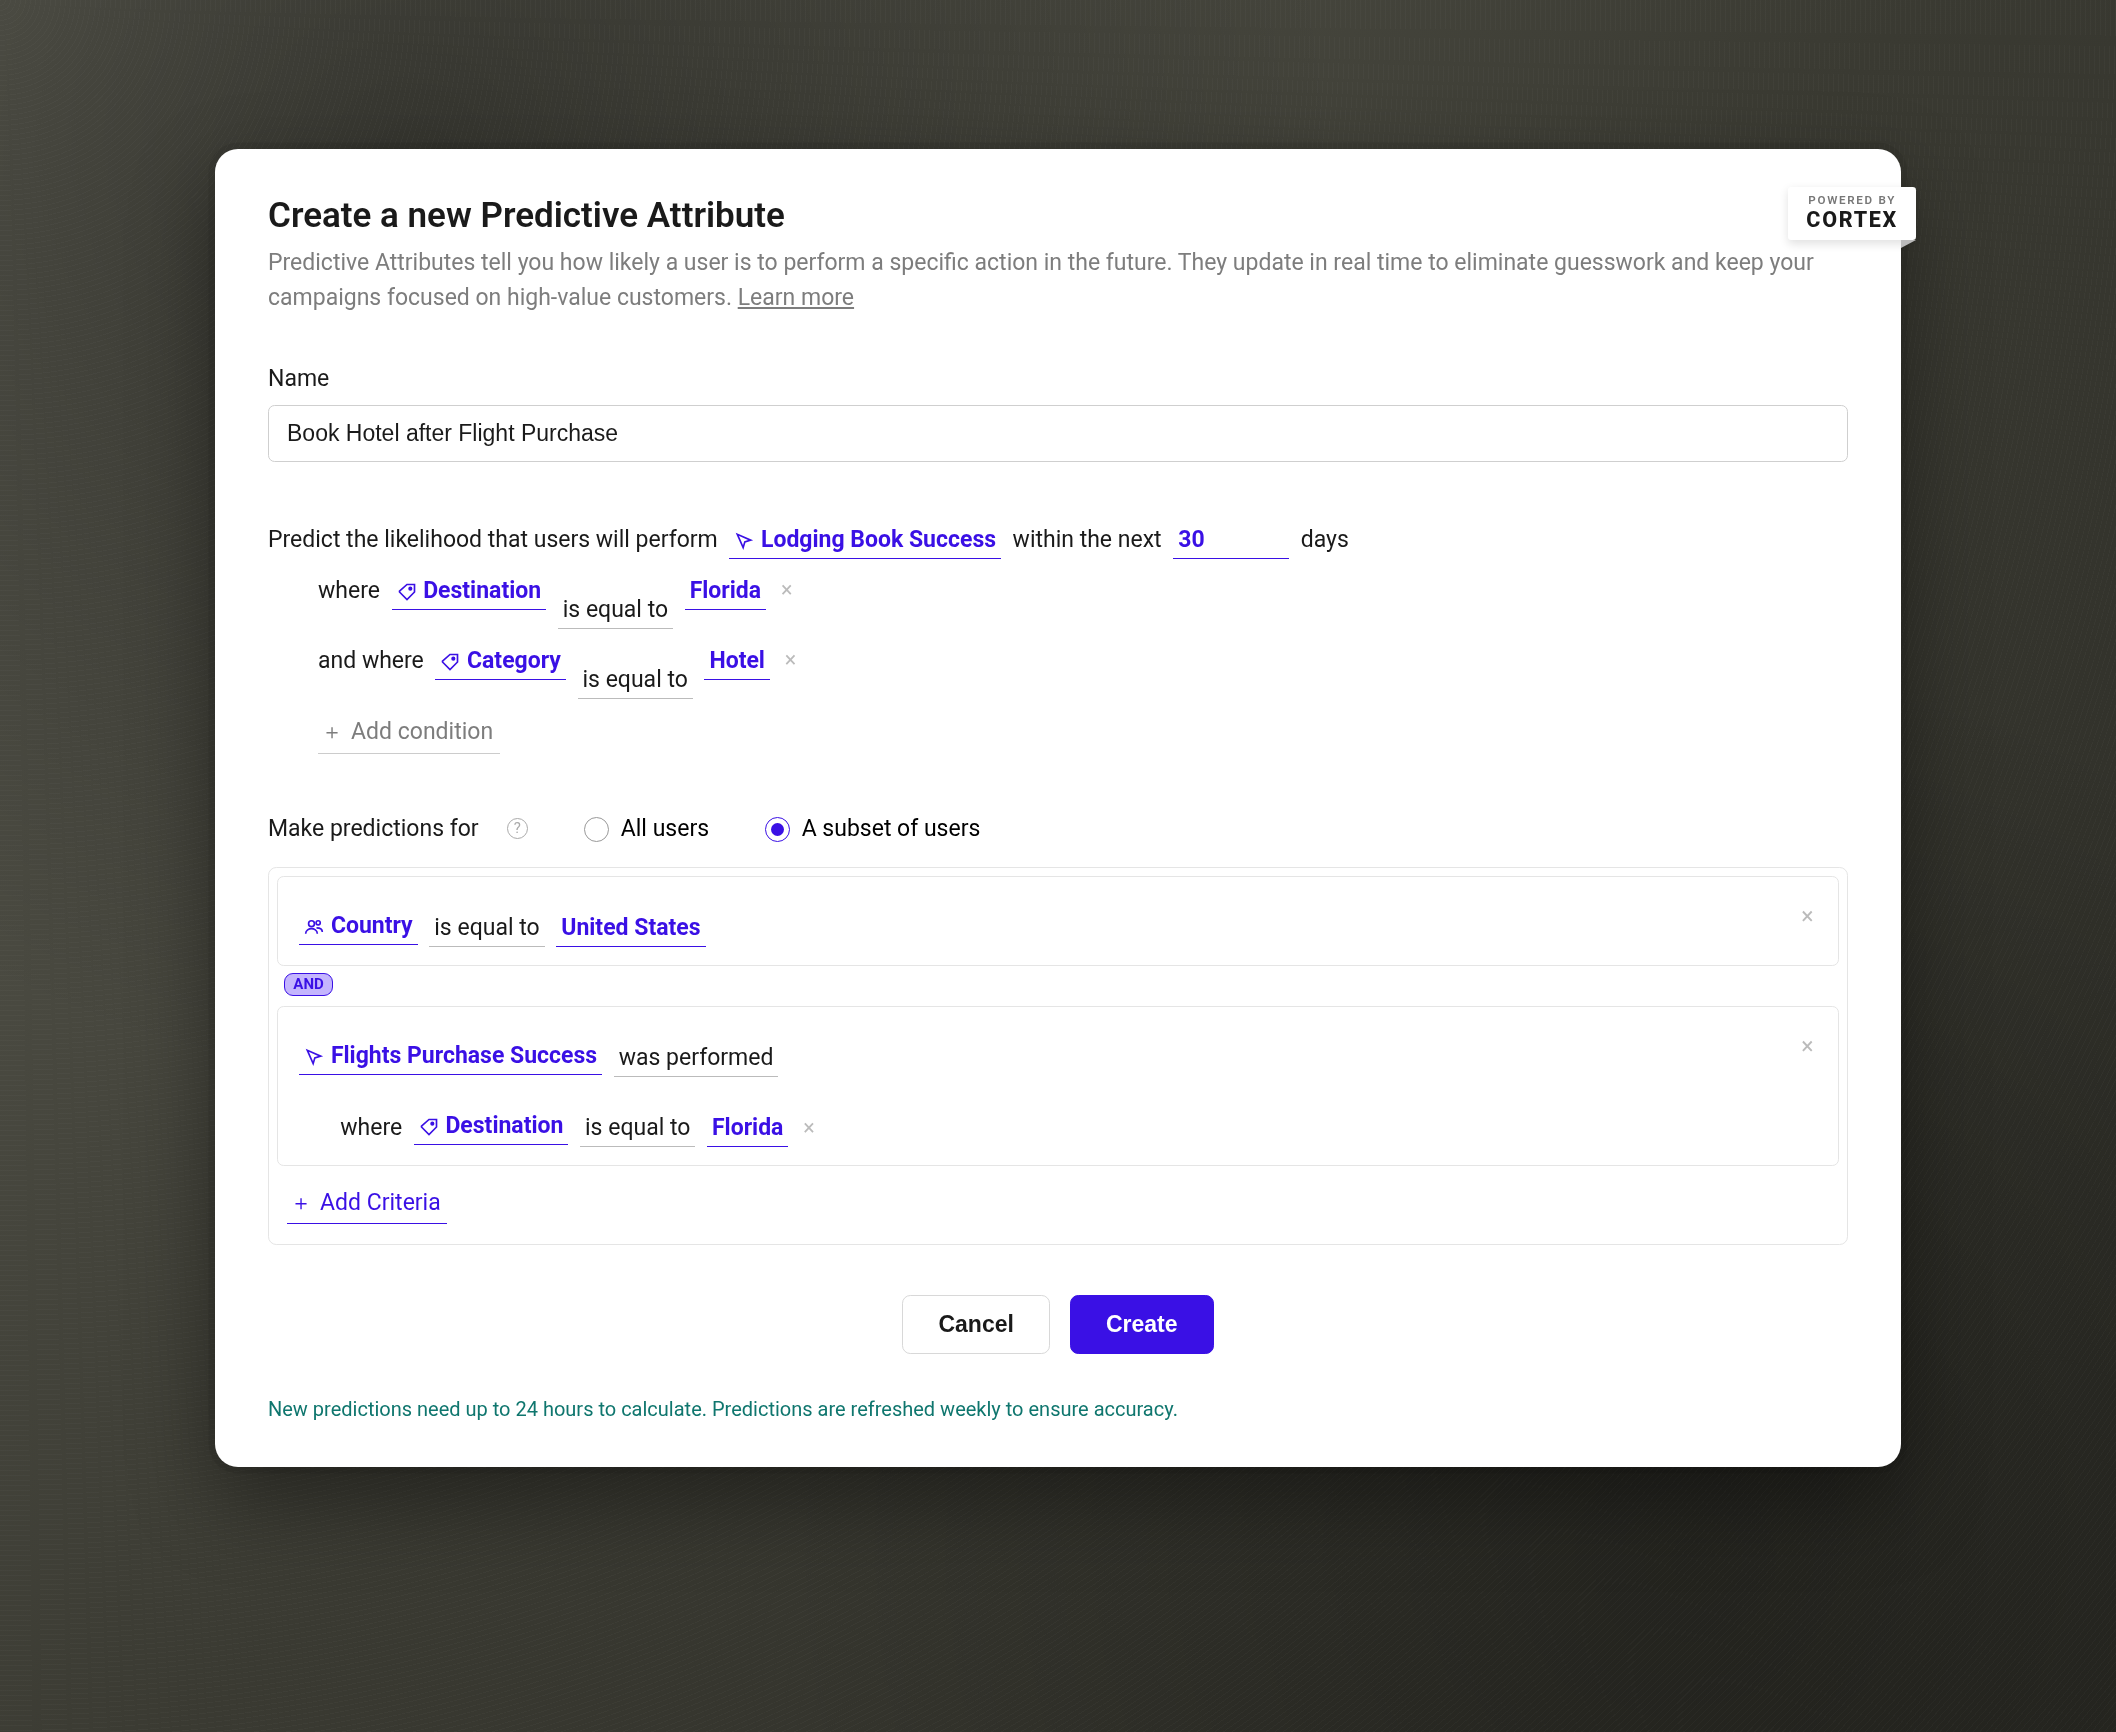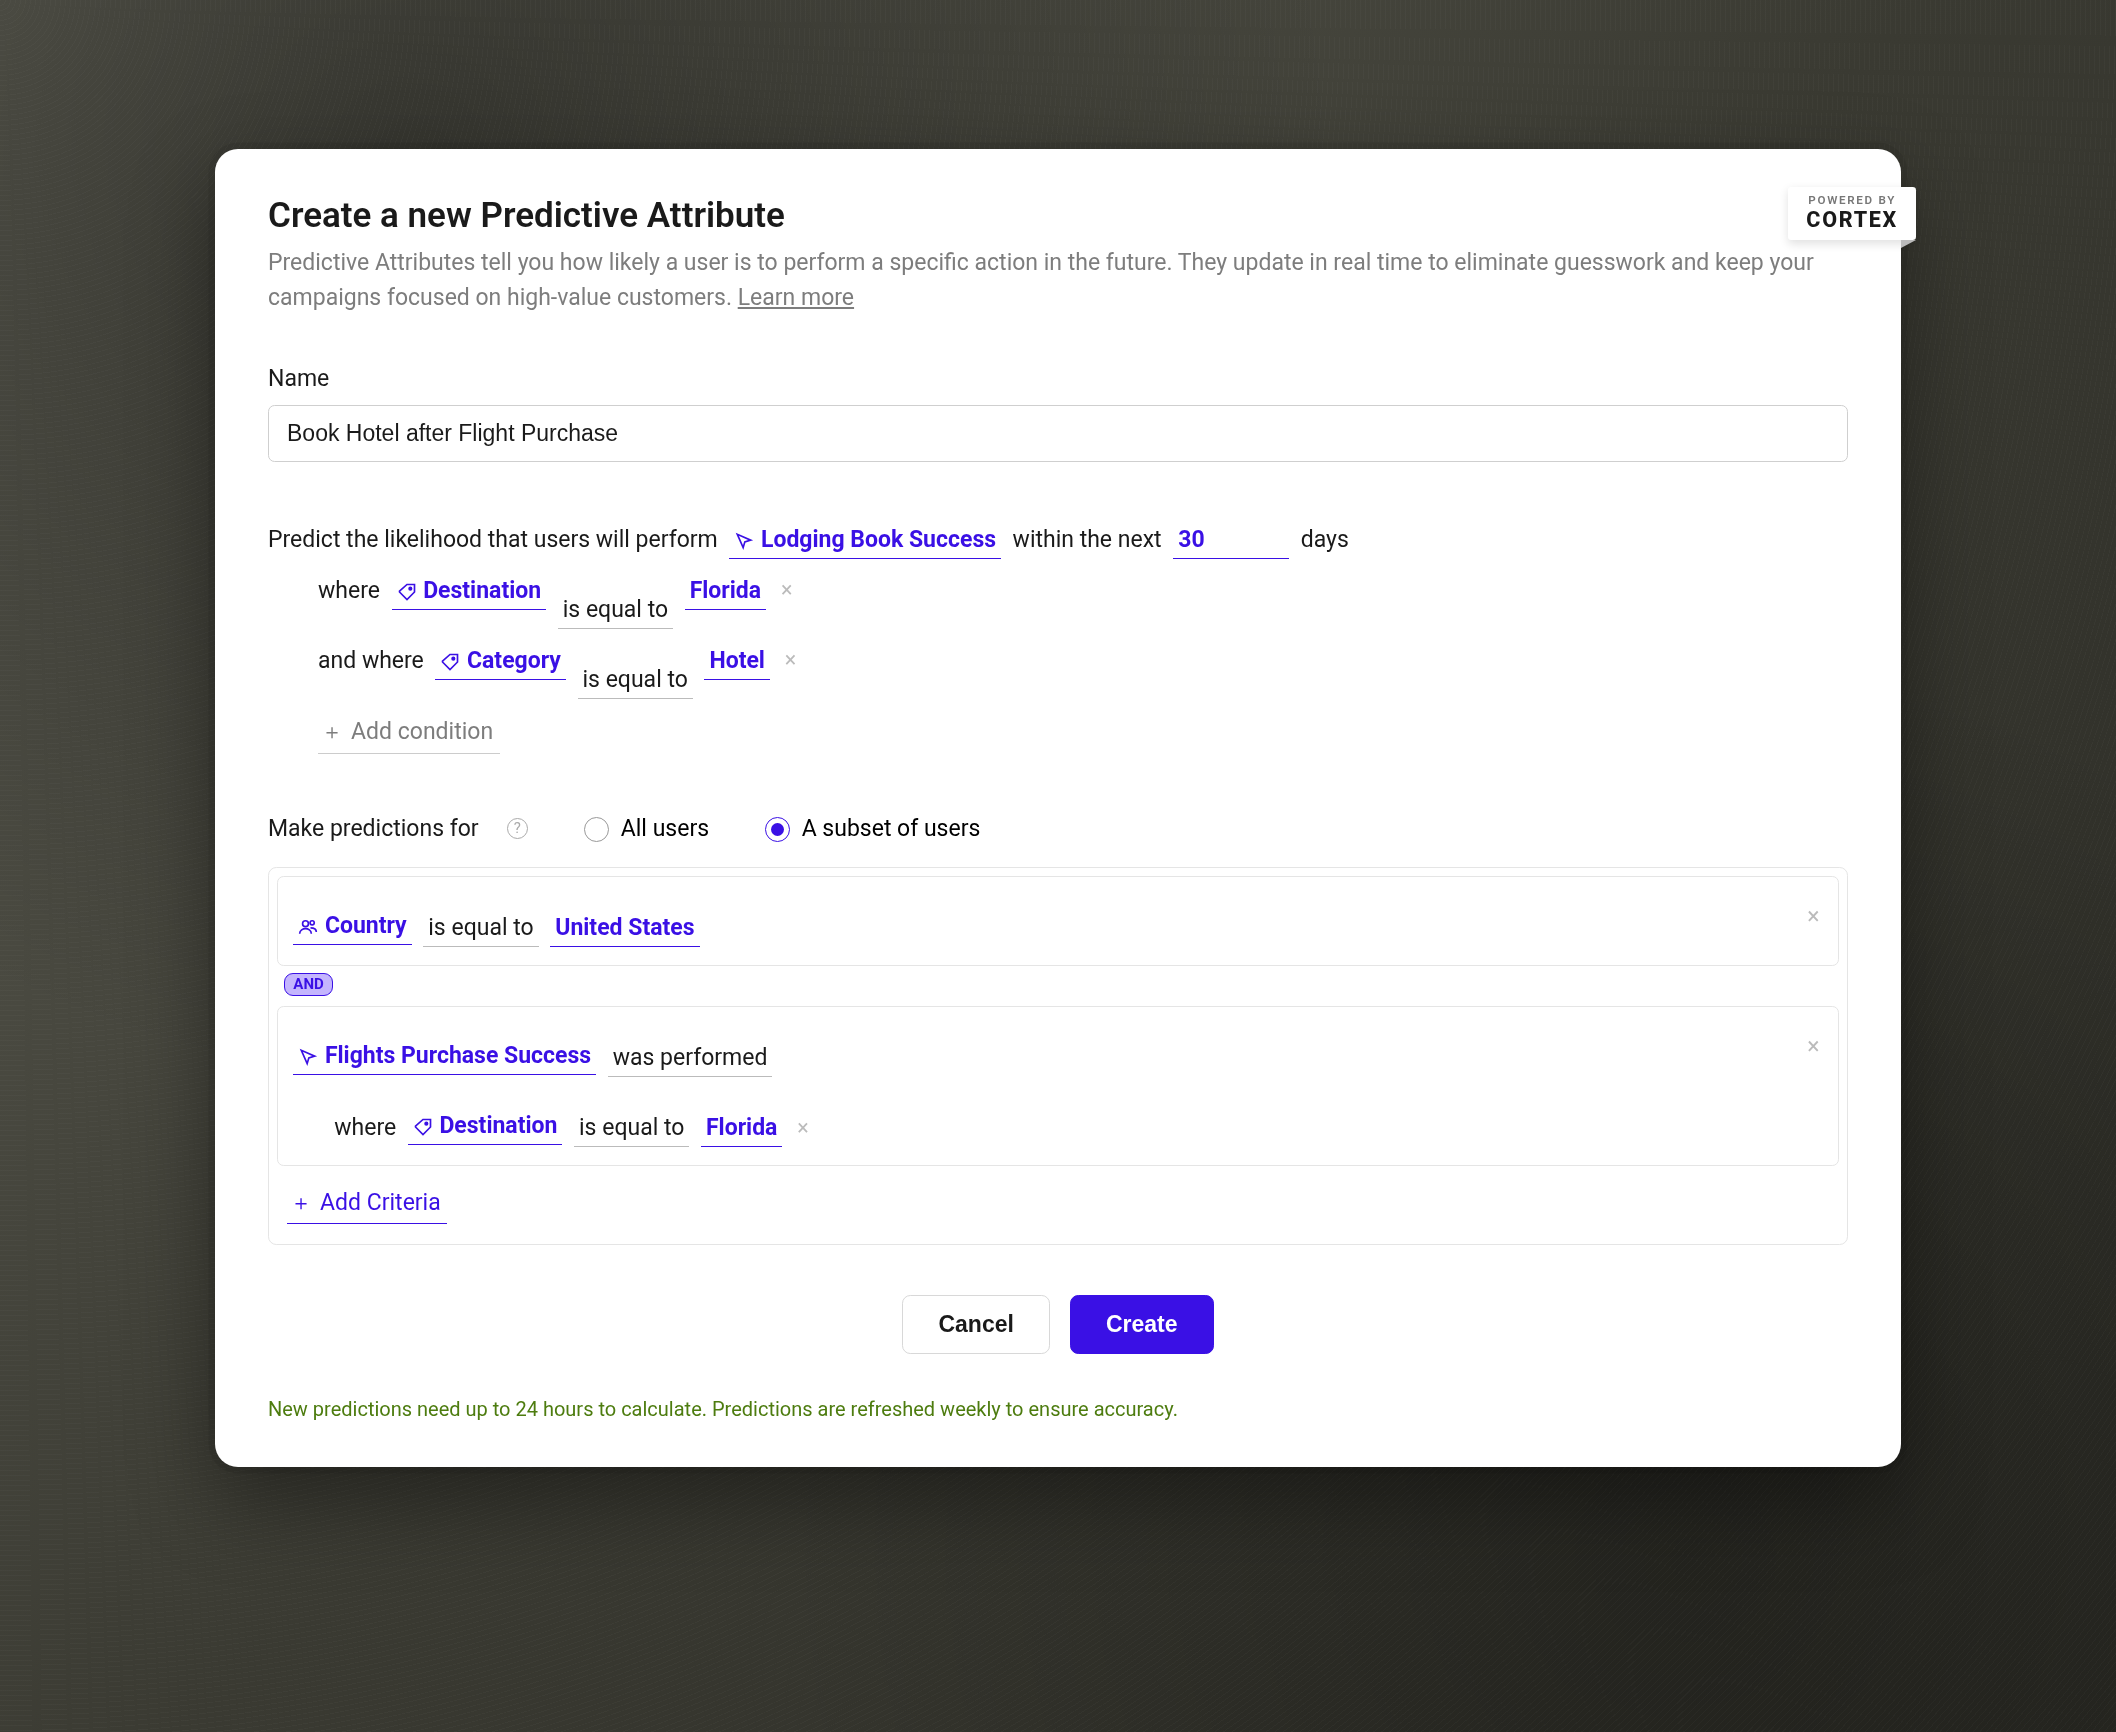--- a/index.html
+++ b/index.html
@@ -115,21 +115,21 @@
   .radio-group{display:flex;align-items:flex-end;gap:11.6px;margin-left:33px;}
   .subset-box{
     border:0.8px solid var(--border-light);
     border-radius:8.3px;
     padding:0;
     margin-bottom:20px;
   }
   .criteria-block{
     border:0.8px solid var(--border-light);
     border-radius:6.6px;
-    padding:18px 15px;
+    padding:18px 21px;
     margin:8.3px;
     position:relative;
     display:flex;align-items:flex-start;justify-content:space-between;gap:16.5px;
   }
   .criteria-block .close{color:#bbb;font-size:23px;cursor:pointer;padding:3.3px;margin-top:5px;}
   .criteria-content{flex:1;}
   .and-chip{
     display:inline-block;
     font-size:15px;font-weight:700;color:var(--accent);
     border:0.8px solid var(--accent);
@@ -145,21 +145,21 @@
   .sub-indent{padding-left:41px;}
   .add-criteria-wrap{padding:13.2px 18px 20px;}
   .buttons{display:flex;justify-content:center;gap:20px;margin-top:50px;margin-bottom:43px;}
   .btn{
     font-size:23px;font-weight:600;
     padding:15px 35px;border-radius:8.3px;cursor:pointer;
     border:0.8px solid var(--border);
     background:#fff;color:var(--text);
   }
   .btn.primary{background:var(--accent);color:#fff;border-color:var(--accent);}
-  .footnote{font-size:20px;color:#4d7c0f;}
+  .footnote{font-size:20px;color:#0f766e;}
   svg{display:block;}
 </style>
 </head>
 <body>
 
 <div class="backdrop"></div>
 
 <div class="card">
 
   <div class="cortex-badge">

